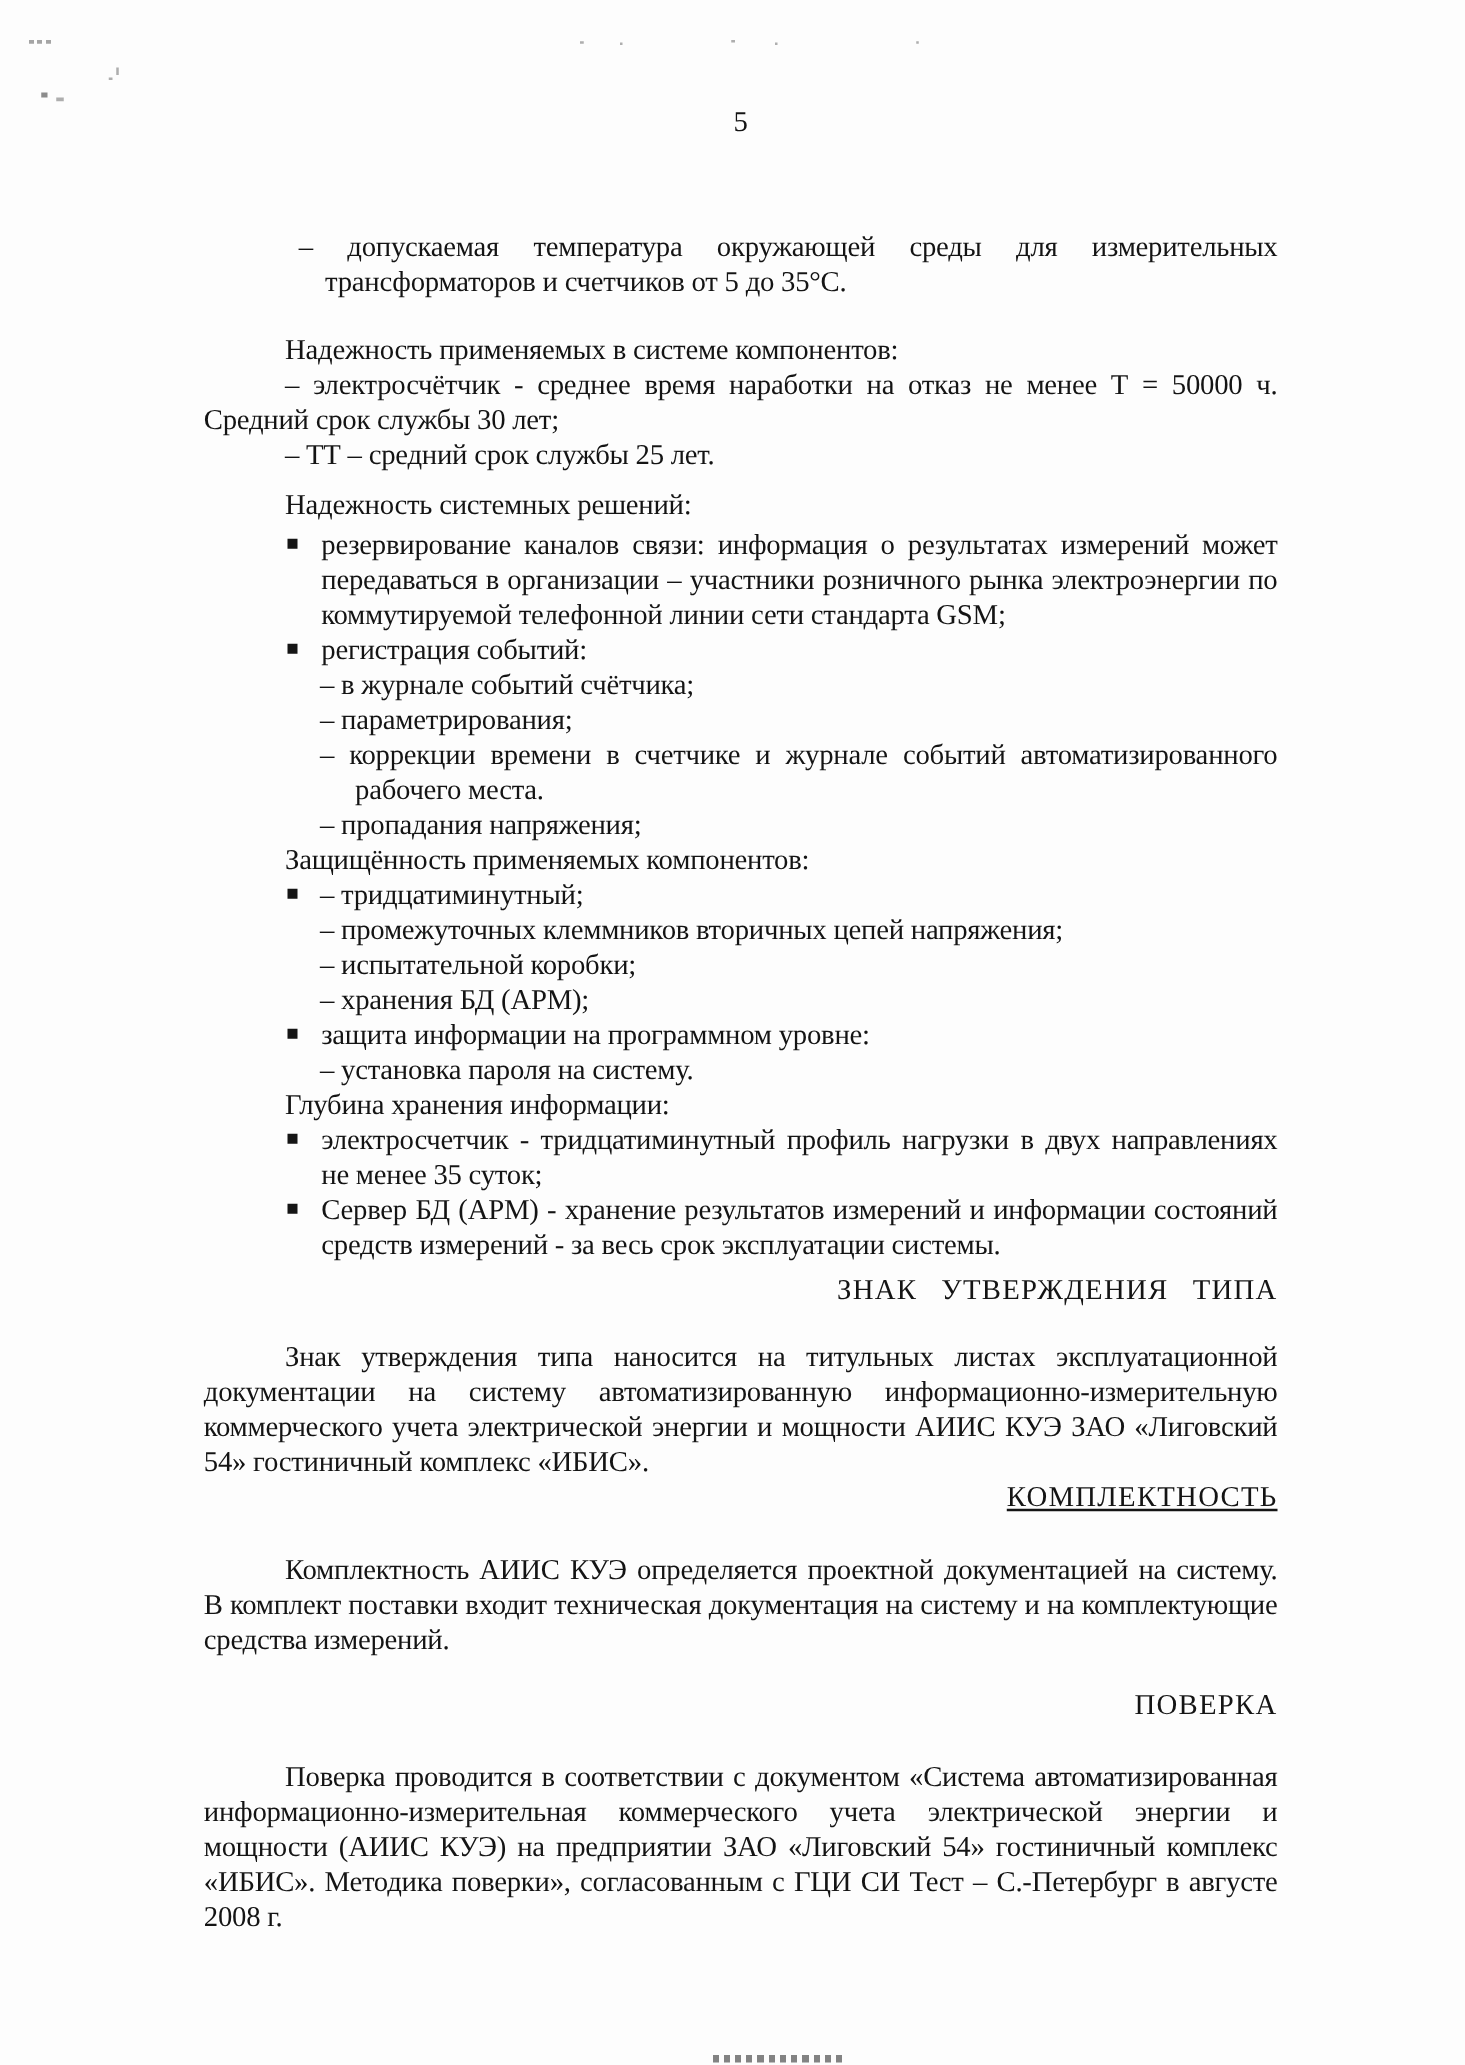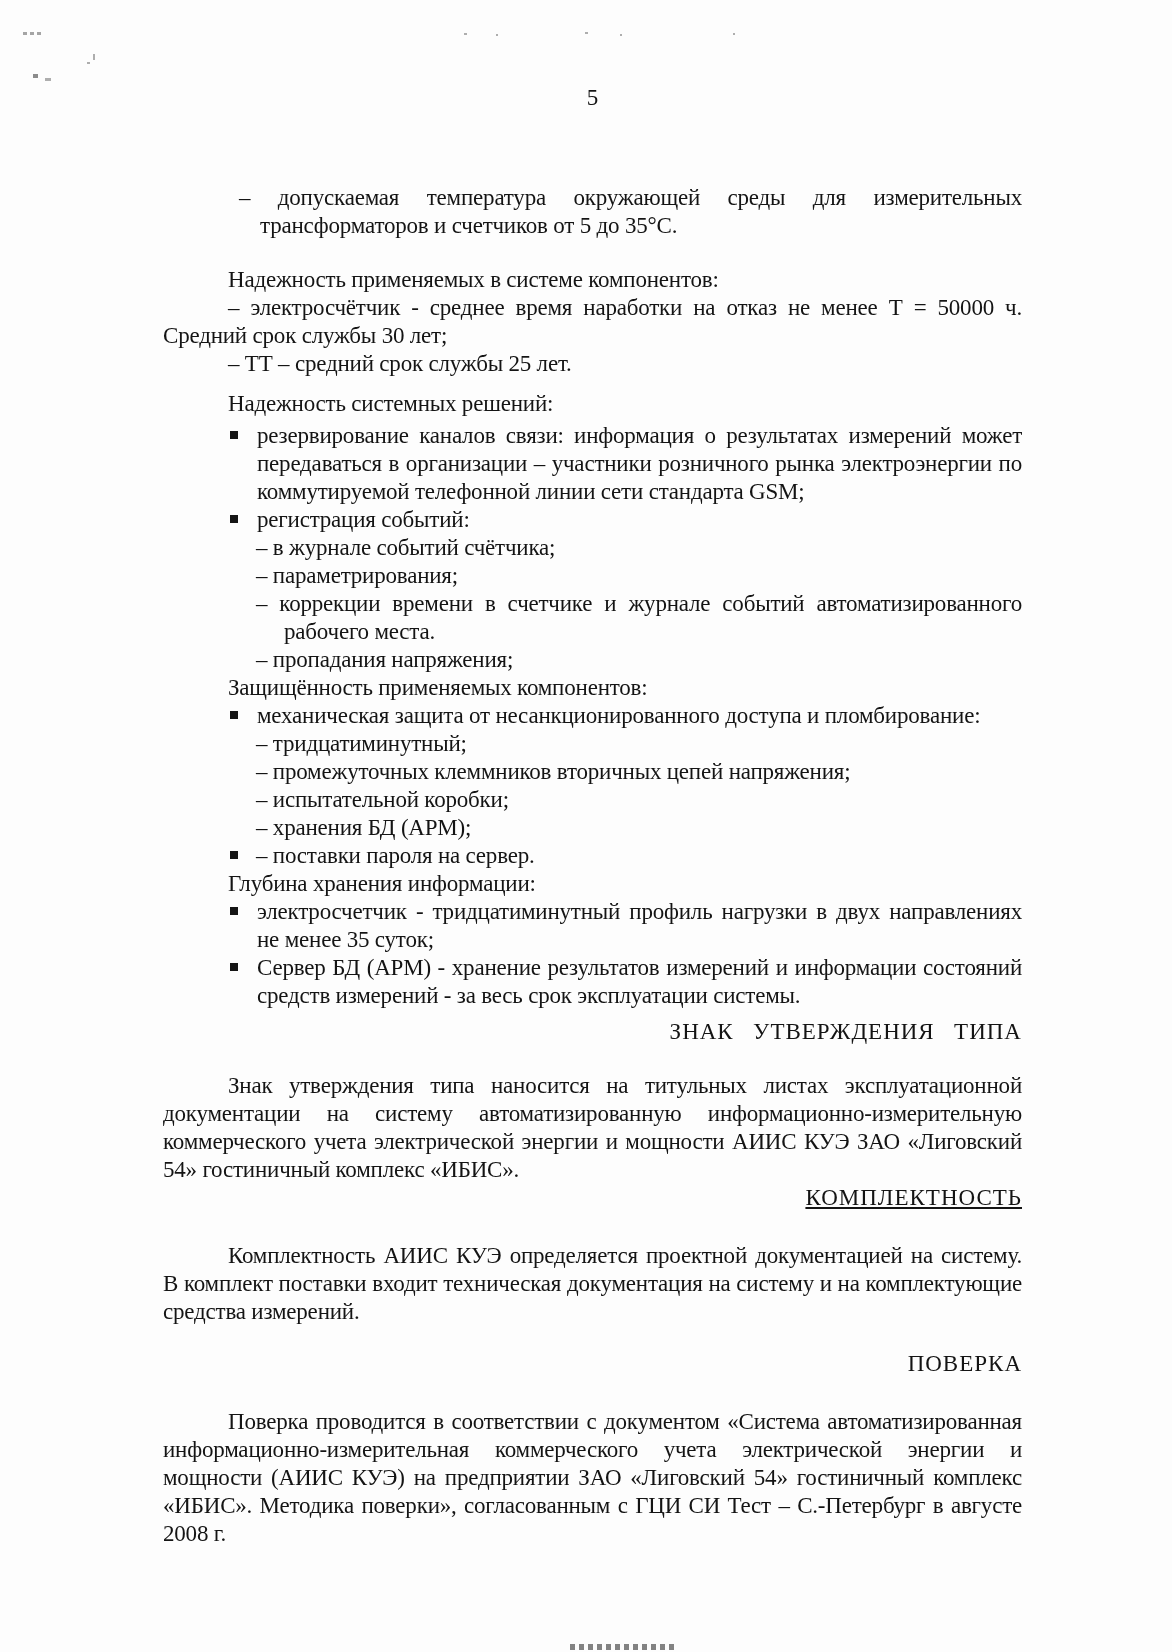--- a/index.html
+++ b/index.html
@@ -90,31 +90,31 @@
     </div>
     <p class="sub">– в журнале событий счётчика;</p>
     <p class="sub">– параметрирования;</p>
     <p class="sub">– коррекции времени в счетчике и журнале событий автоматизированного рабочего места.</p>
     <p class="sub">– пропадания напряжения;</p>
 
     <p class="lead">Защищённость применяемых компонентов:</p>
 
     <div class="sq-item">
       <span class="sq-marker"></span>
-      <span>механическая защита от несанкционированного доступа и пломбирование:</span>
     </div>
     <p class="sub">– тридцатиминутный;</p>
     <p class="sub">– промежуточных клеммников вторичных цепей напряжения;</p>
     <p class="sub">– испытательной коробки;</p>
     <p class="sub">– хранения БД (АРМ);</p>
 
     <div class="sq-item">
       <span class="sq-marker"></span>
+      <span>защита информации на программном уровне:</span>
     </div>
-    <p class="sub">– поставки пароля на сервер.</p>
+    <p class="sub">– установка пароля на систему.</p>
 
     <p class="lead">Глубина хранения информации:</p>
 
     <div class="sq-item">
       <span class="sq-marker"></span>
       <span>электросчетчик - тридцатиминутный профиль нагрузки в двух направлениях не менее 35 суток;</span>
     </div>
     <div class="sq-item">
       <span class="sq-marker"></span>
       <span>Сервер БД (АРМ) - хранение результатов измерений и информации состояний средств измерений - за весь срок эксплуатации системы.</span>

